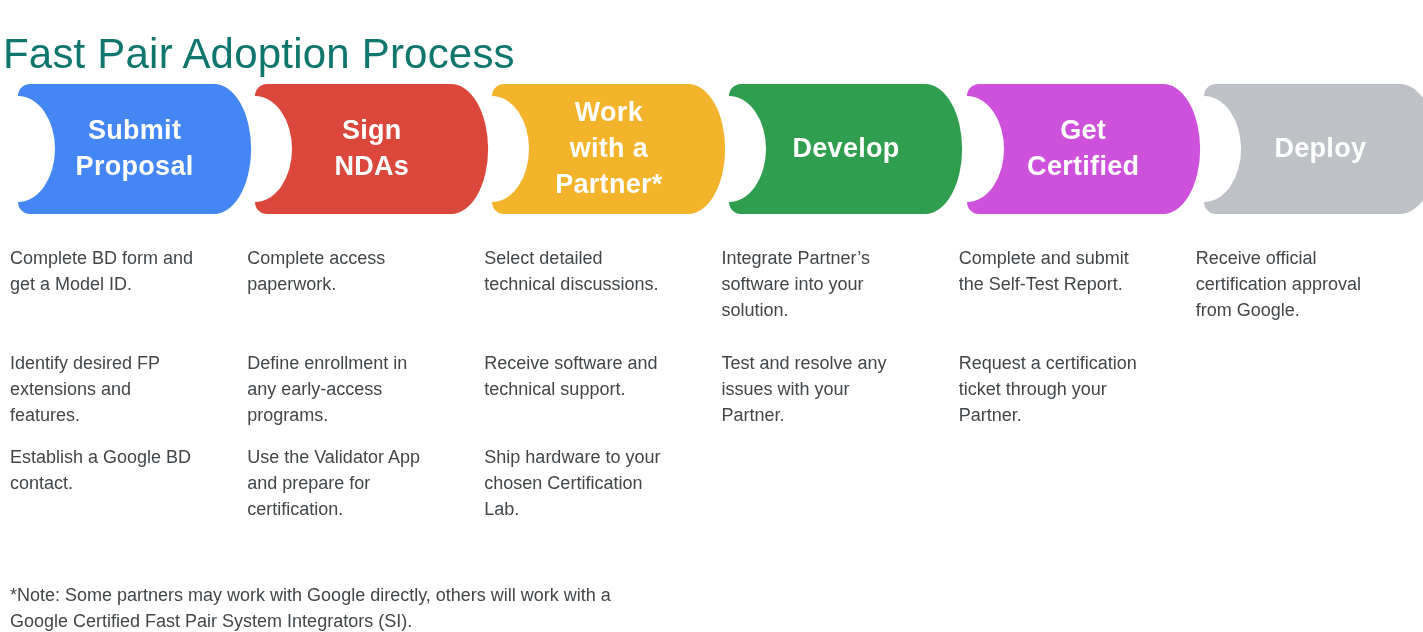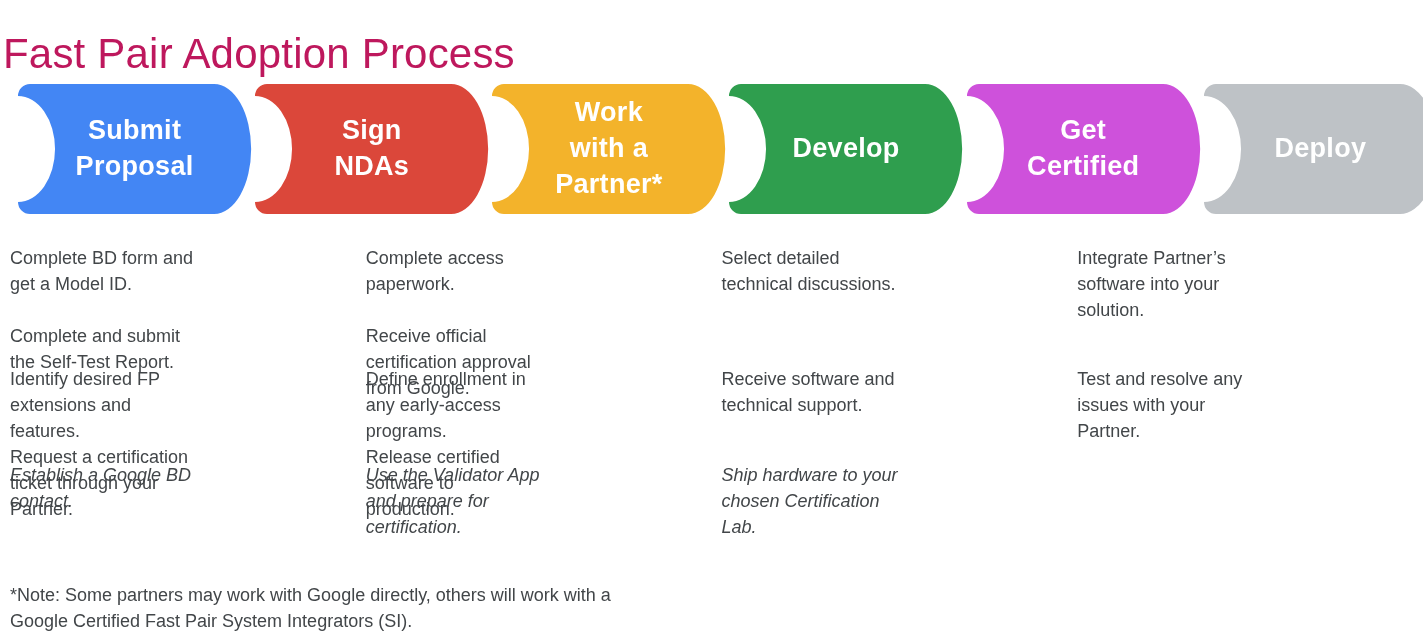--- a/index.html
+++ b/index.html
@@ -11,21 +11,21 @@
     font-family: "Liberation Sans", sans-serif;
     overflow: hidden;
   }
   .title {
     position: absolute;
     left: 3px;
     top: 2px;
     font-size: 42px;
     line-height: 1.15;
     font-weight: 400;
-    color: #be185d;
+    color: #0f766e;
     letter-spacing: 0.2px;
   }
   .stages {
     position: absolute;
     top: 84px;
     left: 16px;
     width: 1423px;
     height: 102px;
     display: flex;
     border-radius: 23px;
@@ -54,25 +54,25 @@
     line-height: 1.33;
     font-weight: 700;
     white-space: pre-line;
     letter-spacing: 0.3px;
   }
   .detail-row {
     position: absolute;
     left: 0;
     width: 1423px;
     display: grid;
-    grid-template-columns: repeat(4, 1fr);
+    grid-template-columns: repeat(6, 1fr);
   }
   .row-1 { top: 245px; }
-  .row-2 { top: 366px; }
-  .row-3 { top: 462px; font-style: italic; }
+  .row-2 { top: 350px; }
+  .row-3 { top: 444px; }
   .cell {
     padding: 0 16px 0 10px;
     font-size: 18px;
     line-height: 26px;
     color: #424649;
     white-space: pre-line;
   }
   .note {
     position: absolute;
     left: 10px;
@@ -165,23 +165,20 @@
 any early-access
 programs.</div>
   <div class="cell">Receive software and
 technical support.</div>
   <div class="cell">Test and resolve any
 issues with your
 Partner.</div>
   <div class="cell">Request a certification
 ticket through your
 Partner.</div>
-  <div class="cell">Release certified
-software to
-production.</div>
 </div>
 
 <div class="detail-row row-3">
   <div class="cell">Establish a Google BD
 contact.</div>
   <div class="cell">Use the Validator App
 and prepare for
 certification.</div>
   <div class="cell">Ship hardware to your
 chosen Certification

